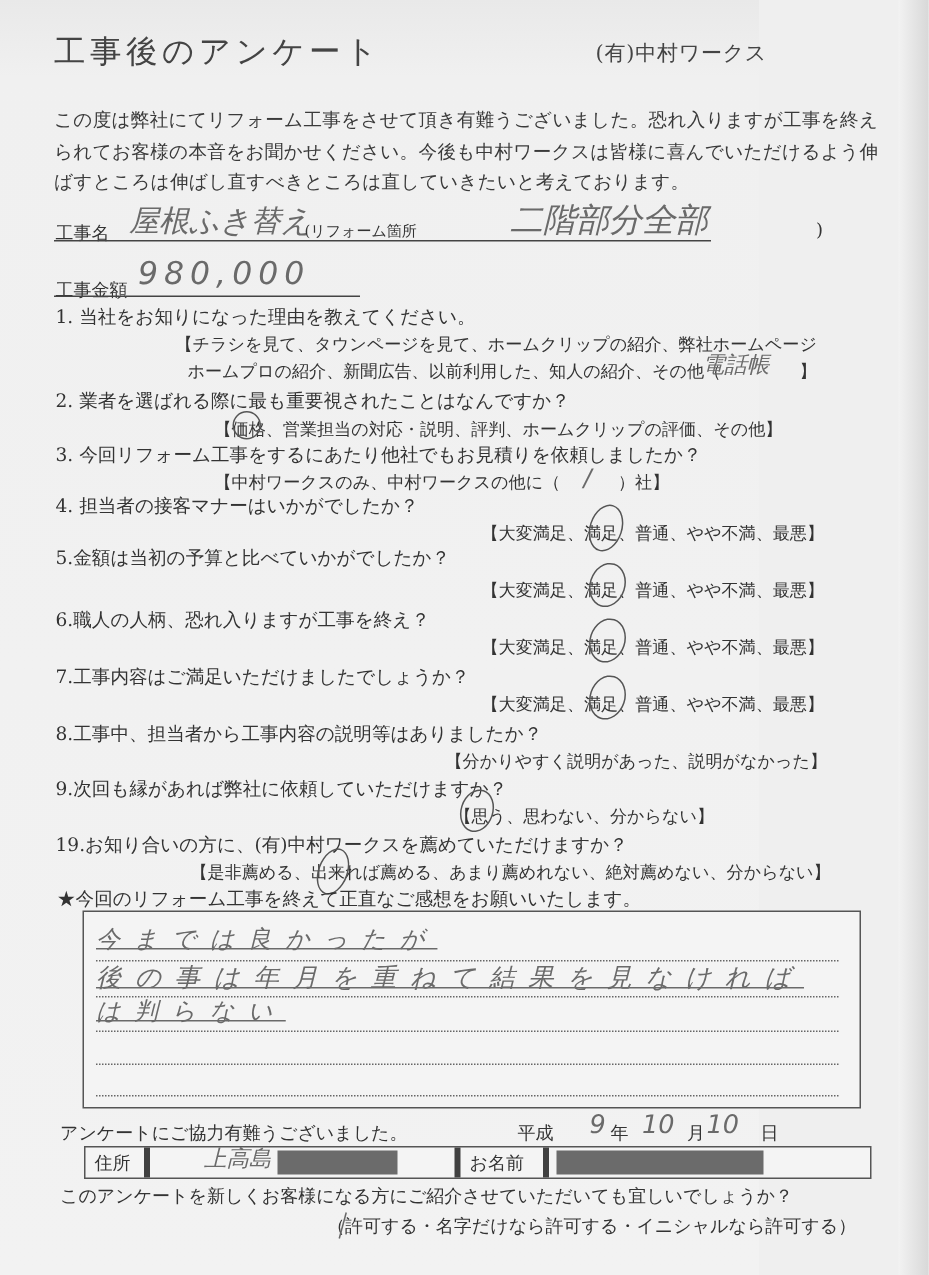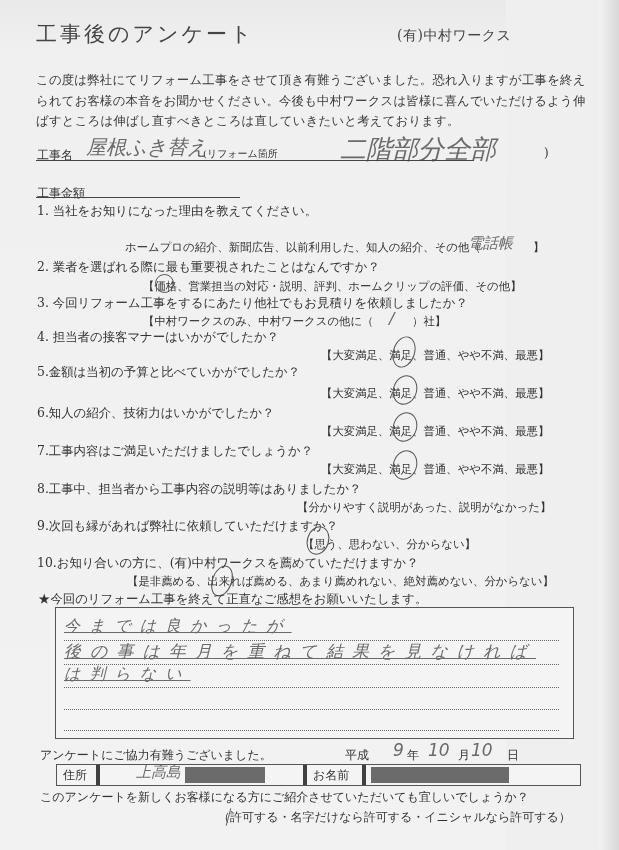--- a/index.html
+++ b/index.html
@@ -39,31 +39,33 @@
   <div class="abs title">工事後のアンケート</div>
   <div class="abs company">(有)中村ワークス</div>
 
   <div class="abs intro" style="top:72px;">この度は弊社にてリフォーム工事をさせて頂き有難うございました。恐れ入りますが工事を終え</div>
   <div class="abs intro" style="top:93px;">られてお客様の本音をお聞かせください。今後も中村ワークスは皆様に喜んでいただけるよう伸</div>
   <div class="abs intro" style="top:113px;">ばすところは伸ばし直すべきところは直していきたいと考えております。</div>
 
   <div class="abs label-sm" style="left:37px;top:147px;">工事名</div>
   <div class="abs hand" style="left:86px;top:134px;font-size:20px;">屋根ふき替え</div>
   <div class="abs" style="left:203px;top:147px;font-size:10px;">(リフォーム箇所</div>
-  <div class="abs hand" style="left:340px;top:132px;font-size:26px;">二階部分全部</div>
+  <div class="abs hand" style="left:340px;top:132px;font-size:22px;">二階部分全部</div>
   <div class="abs" style="left:544px;top:146px;font-size:12px;">)</div>
   <div class="uline" style="left:36px;top:160px;width:438px;"></div>
 
   <div class="abs label-sm" style="left:37px;top:185px;">工事金額</div>
+  <div class="abs hand" style="left:92px;top:170px;font-size:21px;letter-spacing:4px;">980,000</div>
   <div class="uline" style="left:36px;top:197px;width:204px;"></div>
 
   <div class="abs q" style="top:203px;">
     <span>1.</span>
     <span>当社をお知りになった理由を教えてください。</span>
   </div>
+  <div class="abs opt" style="left:117px;top:222px;">【チラシを見て、タウンページを見て、ホームクリップの紹介、弊社ホームページ</div>
   <div class="abs opt" style="left:125px;top:240px;">ホームプロの紹介、新聞広告、以前利用した、知人の紹介、その他（</div>
   <div class="abs hand" style="left:468px;top:234px;font-size:15px;">電話帳</div>
   <div class="abs opt" style="left:533px;top:240px;">】</div>
 
   <div class="abs q" style="top:259px;">
     <span>2.</span>
     <span>業者を選ばれる際に最も重要視されたことはなんですか？</span>
   </div>
   <div class="abs opt" style="left:143px;top:279px;">【価格、営業担当の対応・説明、評判、ホームクリップの評価、その他】</div>
   <div class="circle" style="left:155px;top:274px;width:17px;height:17px;"></div>
@@ -83,21 +85,21 @@
   <div class="abs opt" style="left:321px;top:348px;">【大変満足、満足、普通、やや不満、最悪】</div>
   <div class="circle" style="left:393px;top:336px;width:20px;height:30px;transform:rotate(18deg);"></div>
 
   <div class="abs q" style="top:364px;">
     <span>5.</span><span>金額は当初の予算と比べていかがでしたか？</span>
   </div>
   <div class="abs opt" style="left:321px;top:386px;">【大変満足、満足、普通、やや不満、最悪】</div>
   <div class="circle" style="left:393px;top:375px;width:22px;height:28px;transform:rotate(18deg);"></div>
 
   <div class="abs q" style="top:405px;">
-    <span>6.</span><span>知人の紹介、技術力はいかがでしたか？</span>
+    <span>6.</span><span>職人の人柄、恐れ入りますが工事を終え？</span>
   </div>
   <div class="abs opt" style="left:321px;top:424px;">【大変満足、満足、普通、やや不満、最悪】</div>
   <div class="circle" style="left:393px;top:412px;width:22px;height:28px;transform:rotate(18deg);"></div>
 
   <div class="abs q" style="top:443px;">
     <span>7.</span><span>工事内容はご満足いただけましたでしょうか？</span>
   </div>
   <div class="abs opt" style="left:321px;top:462px;">【大変満足、満足、普通、やや不満、最悪】</div>
   <div class="circle" style="left:393px;top:450px;width:22px;height:28px;transform:rotate(18deg);"></div>
 
@@ -106,21 +108,21 @@
   </div>
   <div class="abs opt" style="left:297px;top:500px;">【分かりやすく説明があった、説明がなかった】</div>
 
   <div class="abs q" style="top:518px;">
     <span>9.</span><span>次回も縁があれば弊社に依頼していただけますか？</span>
   </div>
   <div class="abs opt" style="left:303px;top:537px;">【思う、思わない、分からない】</div>
   <div class="circle" style="left:307px;top:526px;width:20px;height:27px;transform:rotate(18deg);"></div>
 
   <div class="abs q" style="top:555px;">
-    <span>10.</span><span>お知り合いの方に、(有)中村ワークスを薦めていただけますか？</span>
+    <span>19.</span><span>お知り合いの方に、(有)中村ワークスを薦めていただけますか？</span>
   </div>
   <div class="abs opt" style="left:127px;top:574px;">【是非薦める、出来れば薦める、あまり薦めれない、絶対薦めない、分からない】</div>
   <div class="circle" style="left:212px;top:565px;width:18px;height:30px;transform:rotate(20deg);"></div>
 
   <div class="abs q" style="top:591px;left:38px;">★今回のリフォーム工事を終えて正直なご感想をお願いいたします。</div>
 
   <div class="comment-box">
     <div class="dotline" style="top:32px;"></div>
     <div class="dotline" style="top:56px;"></div>
     <div class="dotline" style="top:79px;"></div>

